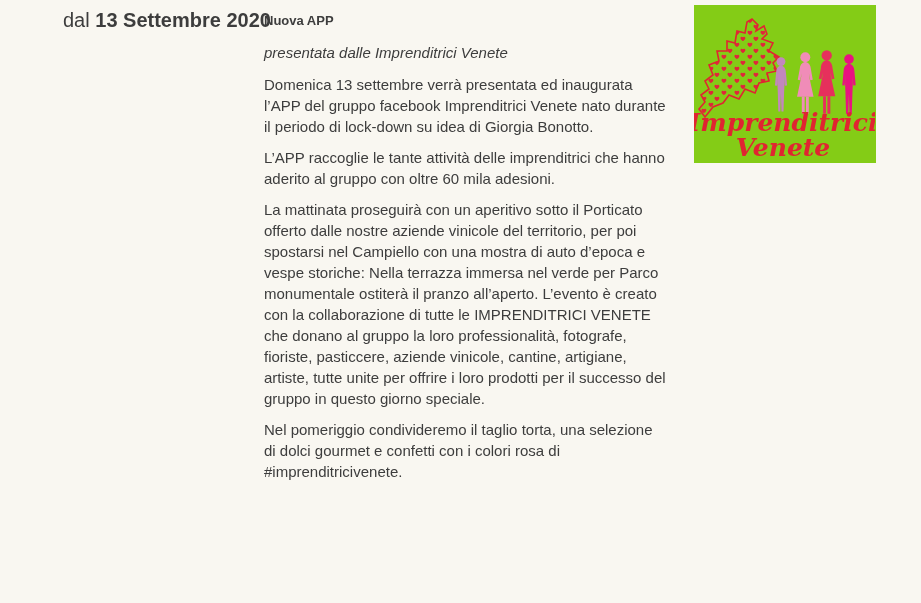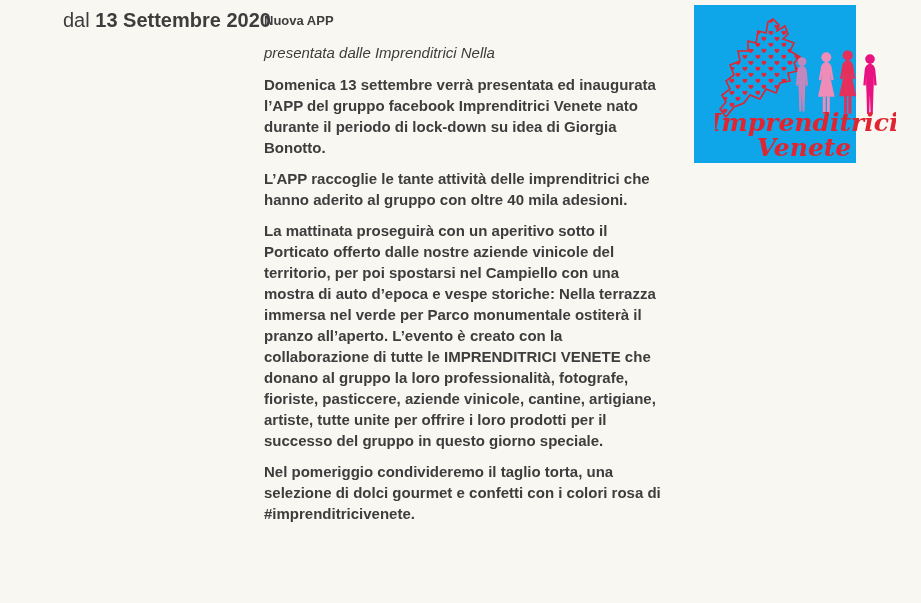--- a/index.html
+++ b/index.html
@@ -25,43 +25,42 @@
     font-size:15px; line-height:21px;
   }
   .article h1 {
     font-size:13px; font-weight:700; line-height:21px;
     margin:0 0 11px 0;
   }
   .article .subtitle {
     font-style:italic;
     margin:0 0 11px 0;
   }
-  .article p.body-par { margin:0 0 10px 0;font-weight:bold; }
+  .article p.body-par { margin:0 0 10px 0; }
   .logo-card {
     position:absolute; left:694px; top:5px;
-    width:162px; height:158px;
-    background:#0ea5e9;
-    padding-left:21px;
+    width:182px; height:158px;
+    background:#84cc16;
   }
   .logo-card svg { display:block; width:181px; height:158px; }
 </style>
 </head>
 <body>
 
 <div class="page" style="background: rgb(249, 247, 241); color: rgb(61, 61, 61);">
 
   <div class="dates">
     <div><span>dal</span> <b>13 Settembre 2020</b></div>
   </div>
 
   <div class="article">
     <h1>Nuova APP</h1>
-    <p class="subtitle">presentata dalle Imprenditrici Nella</p>
+    <p class="subtitle">presentata dalle Imprenditrici Venete</p>
     <p class="body-par">Domenica 13 settembre verrà presentata ed inaugurata l’APP del gruppo facebook Imprenditrici Venete nato durante il periodo di lock-down su idea di Giorgia Bonotto.</p>
-    <p class="body-par">L’APP raccoglie le tante attività delle imprenditrici che hanno aderito al gruppo con oltre 40 mila adesioni.</p>
+    <p class="body-par">L’APP raccoglie le tante attività delle imprenditrici che hanno aderito al gruppo con oltre 60 mila adesioni.</p>
     <p class="body-par">La mattinata proseguirà con un aperitivo sotto il Porticato offerto dalle nostre aziende vinicole del territorio, per poi spostarsi nel Campiello con una mostra di auto d’epoca e vespe storiche: Nella terrazza immersa nel verde per Parco monumentale ostiterà il pranzo all’aperto. L’evento è creato con la collaborazione di tutte le IMPRENDITRICI VENETE che donano al gruppo la loro professionalità, fotografe, fioriste, pasticcere, aziende vinicole, cantine, artigiane, artiste, tutte unite per offrire i loro prodotti per il successo del gruppo in questo giorno speciale.</p>
     <p class="body-par">Nel pomeriggio condivideremo il taglio torta, una selezione di dolci gourmet e confetti con i colori rosa di #imprenditricivenete.</p>
   </div>
 
   <div class="logo-card">
     <svg viewBox="0 0 181 158">
       <defs>
         <pattern id="hearts" width="13" height="12" patternUnits="userSpaceOnUse">
           <path d="M6.4 3.1 C6.4 1.8 4.7 1.2 3.9 2.3 C3.1 1.2 1.4 1.8 1.4 3.1 C1.4 4.7 3.9 6.2 3.9 6.2 C3.9 6.2 6.4 4.7 6.4 3.1 Z" fill="#e0263a"></path>
           <path d="M12.4 9.1 C12.4 7.8 10.7 7.2 9.9 8.3 C9.1 7.2 7.4 7.8 7.4 9.1 C7.4 10.7 9.9 12.2 9.9 12.2 C9.9 12.2 12.4 10.7 12.4 9.1 Z" fill="#e0263a"></path>

